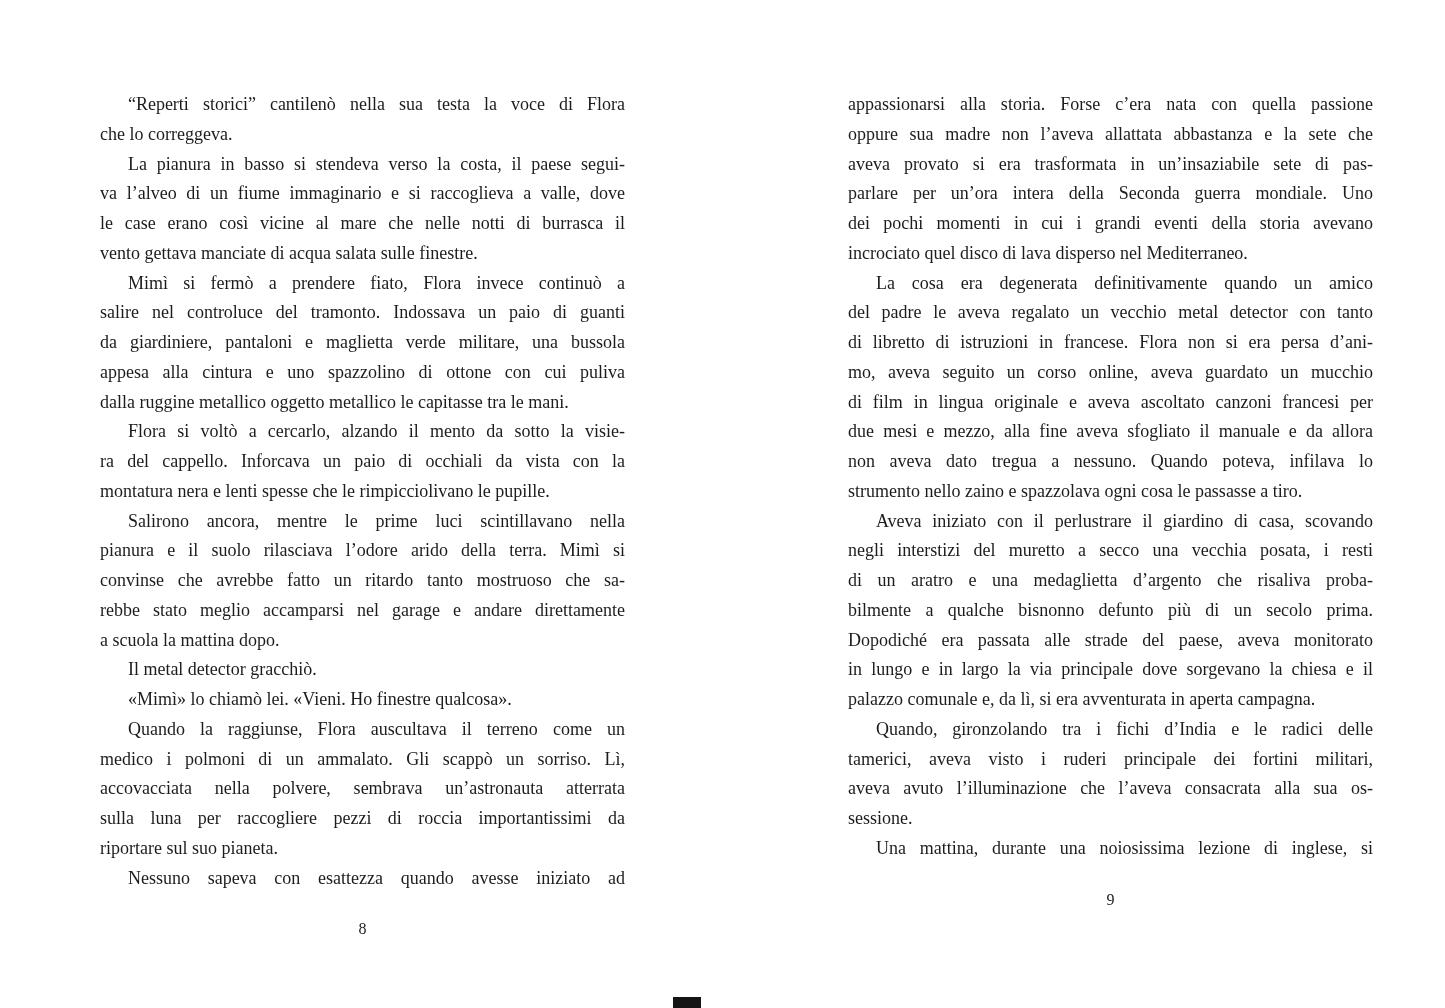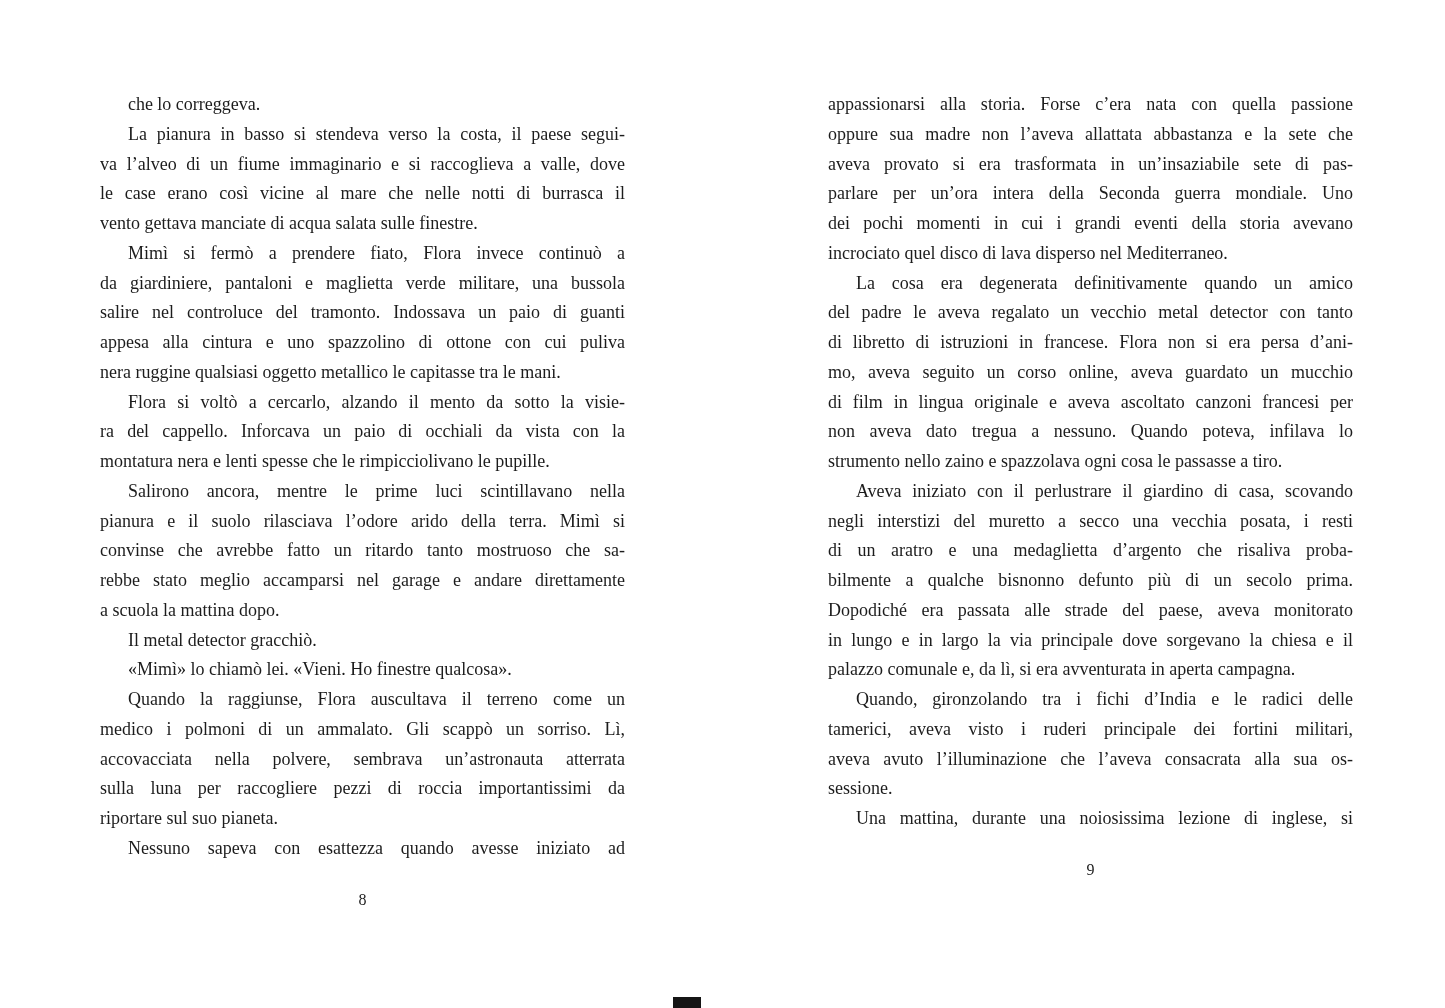--- a/index.html
+++ b/index.html
@@ -17,21 +17,21 @@
   }
   .page {
     position: absolute;
     top: 90px;
     width: 525px;
     color: #1c1c1c;
     font-size: 18px;
     line-height: 29.75px;
   }
   .page-left  { left: 100px; }
-  .page-right { left: 828px; }
+  .page-right { left: 848px; }
   p.para {
     margin: 0;
     padding: 0;
   }
   .line {
     display: block;
     text-align: justify;
     text-align-last: left;
     white-space: normal;
   }
@@ -58,34 +58,35 @@
   }
 </style>
 </head>
 <body>
 
 <div class="spread">
 
   <section class="page page-left">
     <div class="text-block">
         <p class="para indent">
+          <span class="line fill">“Reperti storici” cantilenò nella sua testa la voce di Flora</span>
           <span class="line">che lo correggeva.</span>
         </p>
         <p class="para indent">
           <span class="line fill">La pianura in basso si stendeva verso la costa, il paese segui-</span>
           <span class="line fill">va l’alveo di un fiume immaginario e si raccoglieva a valle, dove</span>
           <span class="line fill">le case erano così vicine al mare che nelle notti di burrasca il</span>
           <span class="line">vento gettava manciate di acqua salata sulle finestre.</span>
         </p>
         <p class="para indent">
           <span class="line fill">Mimì si fermò a prendere fiato, Flora invece continuò a</span>
+          <span class="line fill">salire nel controluce del tramonto. Indossava un paio di guanti</span>
           <span class="line fill">da giardiniere, pantaloni e maglietta verde militare, una bussola</span>
-          <span class="line fill">salire nel controluce del tramonto. Indossava un paio di guanti</span>
           <span class="line fill">appesa alla cintura e uno spazzolino di ottone con cui puliva</span>
-          <span class="line">nera ruggine qualsiasi oggetto metallico le capitasse tra le mani.</span>
+          <span class="line">dalla ruggine metallico oggetto metallico le capitasse tra le mani.</span>
         </p>
         <p class="para indent">
           <span class="line fill">Flora si voltò a cercarlo, alzando il mento da sotto la visie-</span>
           <span class="line fill">ra del cappello. Inforcava un paio di occhiali da vista con la</span>
           <span class="line">montatura nera e lenti spesse che le rimpicciolivano le pupille.</span>
         </p>
         <p class="para indent">
           <span class="line fill">Salirono ancora, mentre le prime luci scintillavano nella</span>
           <span class="line fill">pianura e il suolo rilasciava l’odore arido della terra. Mimì si</span>
           <span class="line fill">convinse che avrebbe fatto un ritardo tanto mostruoso che sa-</span>
@@ -121,20 +122,21 @@
           <span class="line fill">parlare per un’ora intera della Seconda guerra mondiale. Uno</span>
           <span class="line fill">dei pochi momenti in cui i grandi eventi della storia avevano</span>
           <span class="line">incrociato quel disco di lava disperso nel Mediterraneo.</span>
         </p>
         <p class="para indent">
           <span class="line fill">La cosa era degenerata definitivamente quando un amico</span>
           <span class="line fill">del padre le aveva regalato un vecchio metal detector con tanto</span>
           <span class="line fill">di libretto di istruzioni in francese. Flora non si era persa d’ani-</span>
           <span class="line fill">mo, aveva seguito un corso online, aveva guardato un mucchio</span>
           <span class="line fill">di film in lingua originale e aveva ascoltato canzoni francesi per</span>
+          <span class="line fill">due mesi e mezzo, alla fine aveva sfogliato il manuale e da allora</span>
           <span class="line fill">non aveva dato tregua a nessuno. Quando poteva, infilava lo</span>
           <span class="line">strumento nello zaino e spazzolava ogni cosa le passasse a tiro.</span>
         </p>
         <p class="para indent">
           <span class="line fill">Aveva iniziato con il perlustrare il giardino di casa, scovando</span>
           <span class="line fill">negli interstizi del muretto a secco una vecchia posata, i resti</span>
           <span class="line fill">di un aratro e una medaglietta d’argento che risaliva proba-</span>
           <span class="line fill">bilmente a qualche bisnonno defunto più di un secolo prima.</span>
           <span class="line fill">Dopodiché era passata alle strade del paese, aveva monitorato</span>
           <span class="line fill">in lungo e in largo la via principale dove sorgevano la chiesa e il</span>

